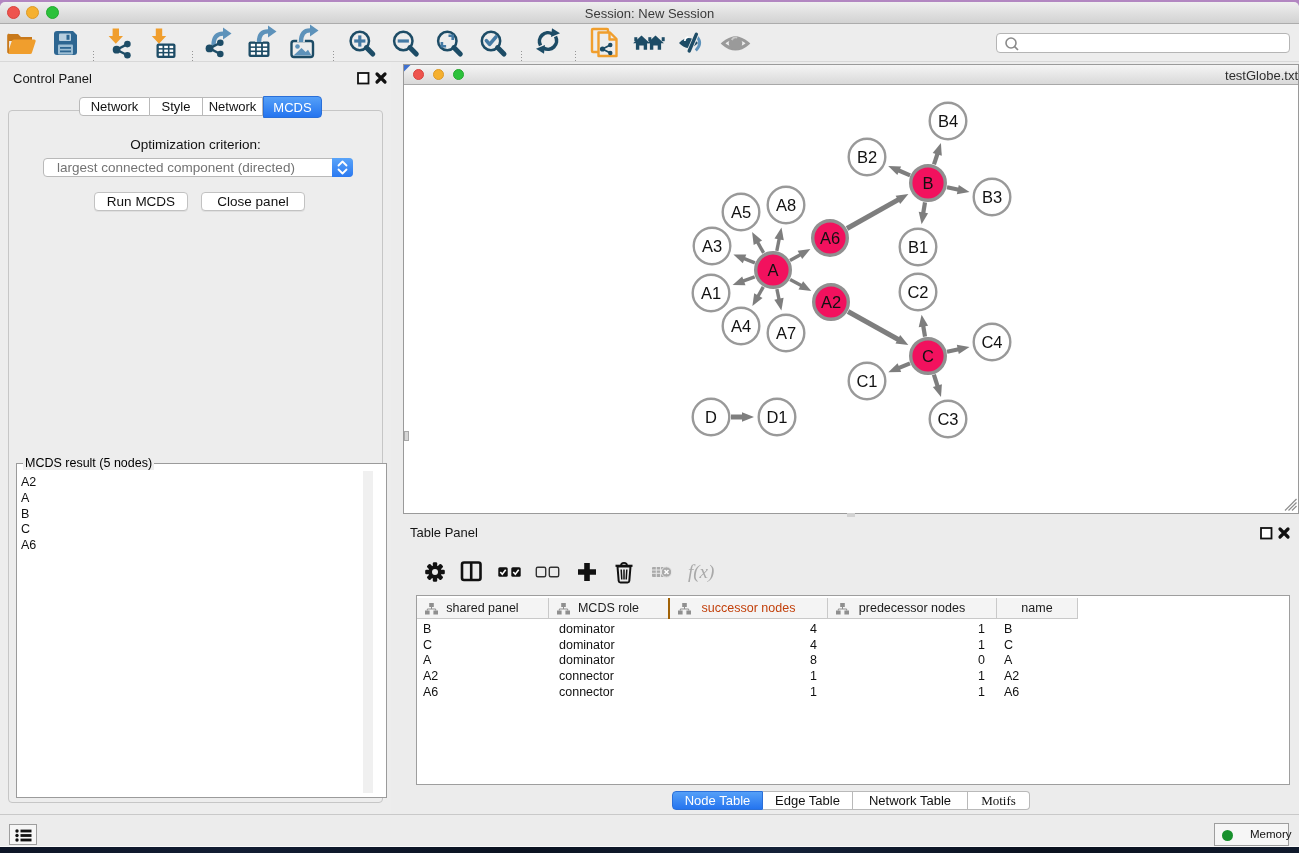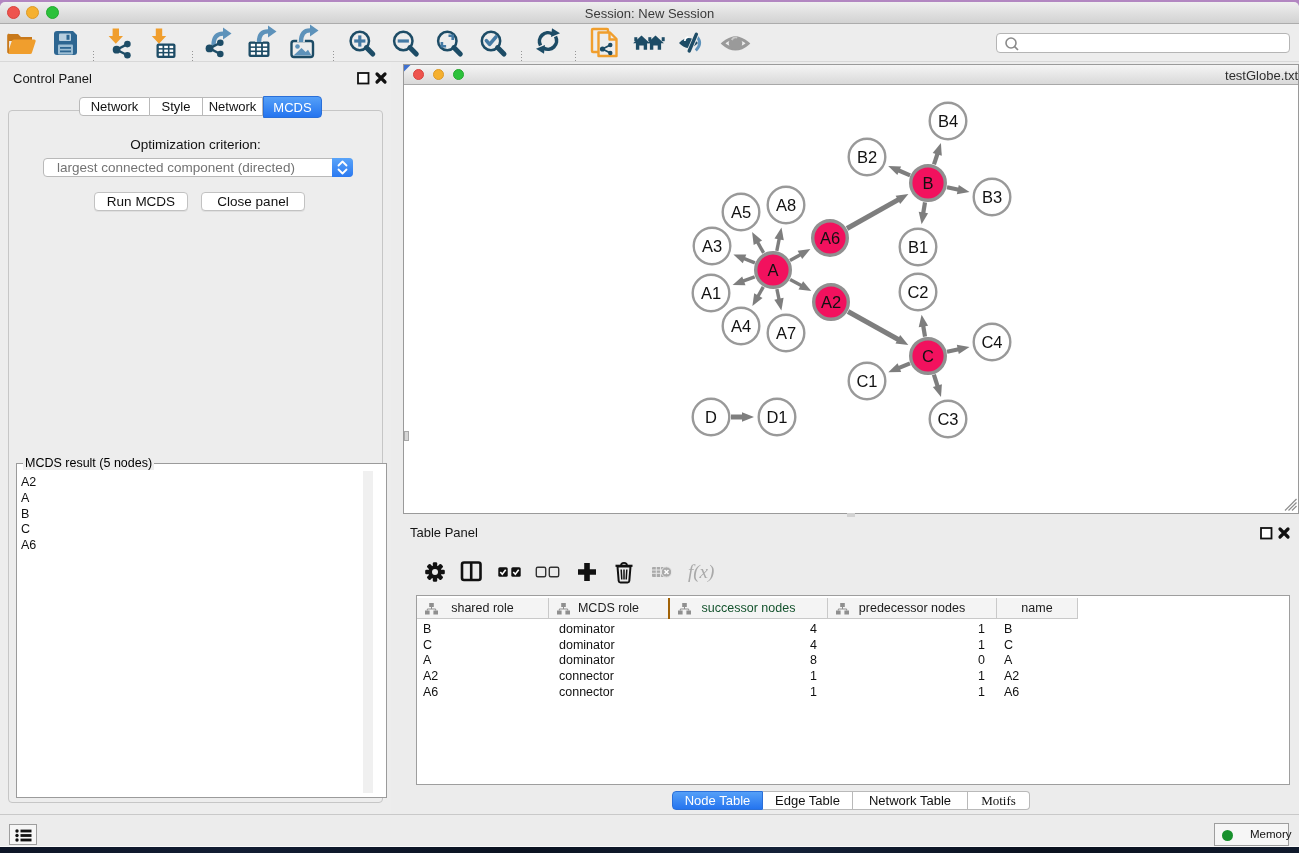--- a/index.html
+++ b/index.html
@@ -397,21 +397,21 @@
         <div style="position:absolute;left:0;top:2px;width:661px;height:21px;background:#f4f4f4;border-bottom:1px solid #c9c9c9"></div>
 <div style="position:absolute;left:0px;top:2px;width:132px;height:21px;border-right:1px solid #c9c9c9">
 <svg width="13" height="12" style="position:absolute;left:8px;top:5px">
             <g fill="#8f8f8f">
               <rect x="4.2" y="0" width="4.6" height="4"></rect>
               <rect x="0" y="7.5" width="4.6" height="4"></rect>
               <rect x="8.4" y="7.5" width="4.6" height="4"></rect>
             </g>
             <path d="M6.5,4 v2 M2.3,7.5 v-1.5 h8.4 v1.5" fill="none" stroke="#8f8f8f" stroke-width="1"></path>
           </svg>
-<div style="position:absolute;left:0;top:3px;width:100%;text-align:center;font-size:12.5px;color:#1c1c1c">shared role</div>
+<div style="position:absolute;left:0;top:3px;width:100%;text-align:center;font-size:12.5px;color:#1c1c1c">shared panel</div>
         </div>
 <div style="position:absolute;left:132px;top:2px;width:121px;height:21px;border-right:2px solid #a16207">
 <svg width="13" height="12" style="position:absolute;left:8px;top:5px">
             <g fill="#8f8f8f">
               <rect x="4.2" y="0" width="4.6" height="4"></rect>
               <rect x="0" y="7.5" width="4.6" height="4"></rect>
               <rect x="8.4" y="7.5" width="4.6" height="4"></rect>
             </g>
             <path d="M6.5,4 v2 M2.3,7.5 v-1.5 h8.4 v1.5" fill="none" stroke="#8f8f8f" stroke-width="1"></path>
           </svg>
@@ -419,21 +419,21 @@
         </div>
 <div style="position:absolute;left:253px;top:2px;width:158px;height:21px;border-right:1px solid #c9c9c9">
 <svg width="13" height="12" style="position:absolute;left:8px;top:5px">
             <g fill="#8f8f8f">
               <rect x="4.2" y="0" width="4.6" height="4"></rect>
               <rect x="0" y="7.5" width="4.6" height="4"></rect>
               <rect x="8.4" y="7.5" width="4.6" height="4"></rect>
             </g>
             <path d="M6.5,4 v2 M2.3,7.5 v-1.5 h8.4 v1.5" fill="none" stroke="#8f8f8f" stroke-width="1"></path>
           </svg>
-<div style="position:absolute;left:0;top:3px;width:100%;text-align:center;font-size:12.5px;color:#14532d">successor nodes</div>
+<div style="position:absolute;left:0;top:3px;width:100%;text-align:center;font-size:12.5px;color:#c2410c">successor nodes</div>
         </div>
 <div style="position:absolute;left:411px;top:2px;width:169px;height:21px;border-right:1px solid #c9c9c9">
 <svg width="13" height="12" style="position:absolute;left:8px;top:5px">
             <g fill="#8f8f8f">
               <rect x="4.2" y="0" width="4.6" height="4"></rect>
               <rect x="0" y="7.5" width="4.6" height="4"></rect>
               <rect x="8.4" y="7.5" width="4.6" height="4"></rect>
             </g>
             <path d="M6.5,4 v2 M2.3,7.5 v-1.5 h8.4 v1.5" fill="none" stroke="#8f8f8f" stroke-width="1"></path>
           </svg>

